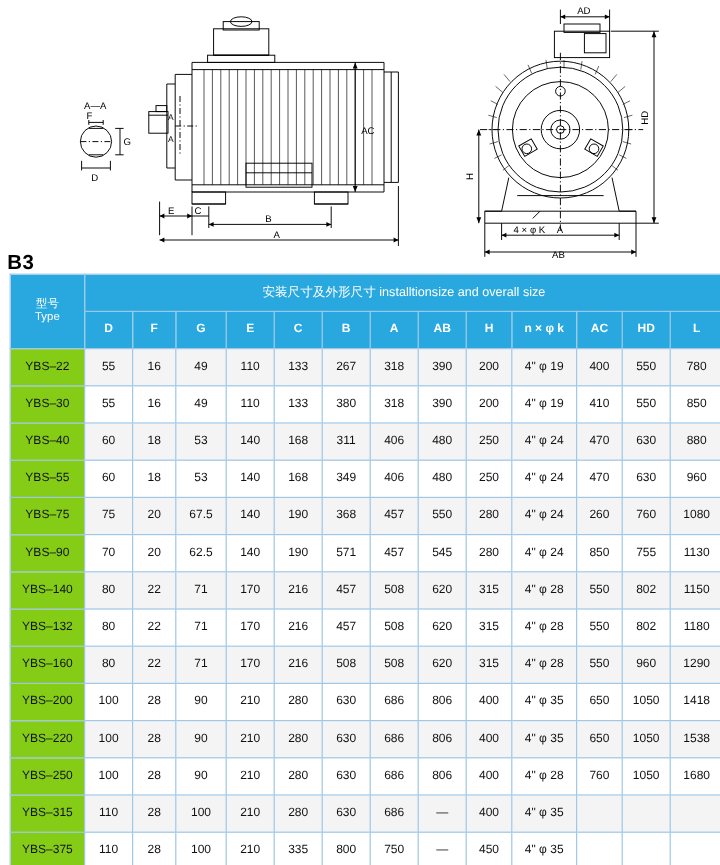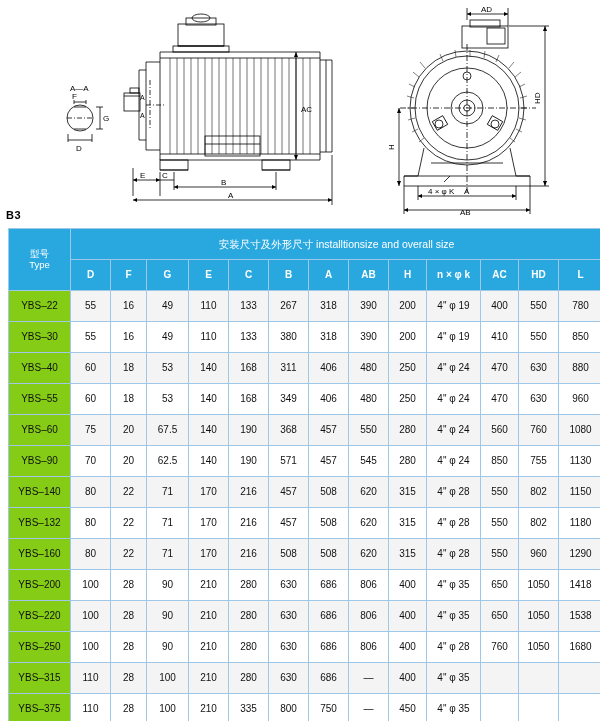--- a/index.html
+++ b/index.html
@@ -27,21 +27,21 @@
     height: 218px;
   }
   .drawing svg {
     display: block;
   }
 
   .b3-label {
     position: absolute;
     left: 6px;
     top: 209px;
-    font-size: 11px;
+    font-size: 17px;
     font-weight: bold;
     color: #000;
     letter-spacing: 0.5px;
   }
 
   
   .table-wrap {
     position: absolute;
     left: 8px;
     top: 228px;
@@ -412,32 +412,32 @@
             <td class="datacell">349</td>
             <td class="datacell">406</td>
             <td class="datacell">480</td>
             <td class="datacell">250</td>
             <td class="datacell">4" φ 24</td>
             <td class="datacell">470</td>
             <td class="datacell">630</td>
             <td class="datacell">960</td>
           </tr>
           <tr class="odd">
-            <td class="typecell">YBS–60</td>
+            <td class="typecell">YBS–75</td>
             <td class="datacell">75</td>
             <td class="datacell">20</td>
             <td class="datacell">67.5</td>
             <td class="datacell">140</td>
             <td class="datacell">190</td>
             <td class="datacell">368</td>
             <td class="datacell">457</td>
             <td class="datacell">550</td>
             <td class="datacell">280</td>
             <td class="datacell">4" φ 24</td>
-            <td class="datacell">560</td>
+            <td class="datacell">260</td>
             <td class="datacell">760</td>
             <td class="datacell">1080</td>
           </tr>
           <tr class="even">
             <td class="typecell">YBS–90</td>
             <td class="datacell">70</td>
             <td class="datacell">20</td>
             <td class="datacell">62.5</td>
             <td class="datacell">140</td>
             <td class="datacell">190</td>

